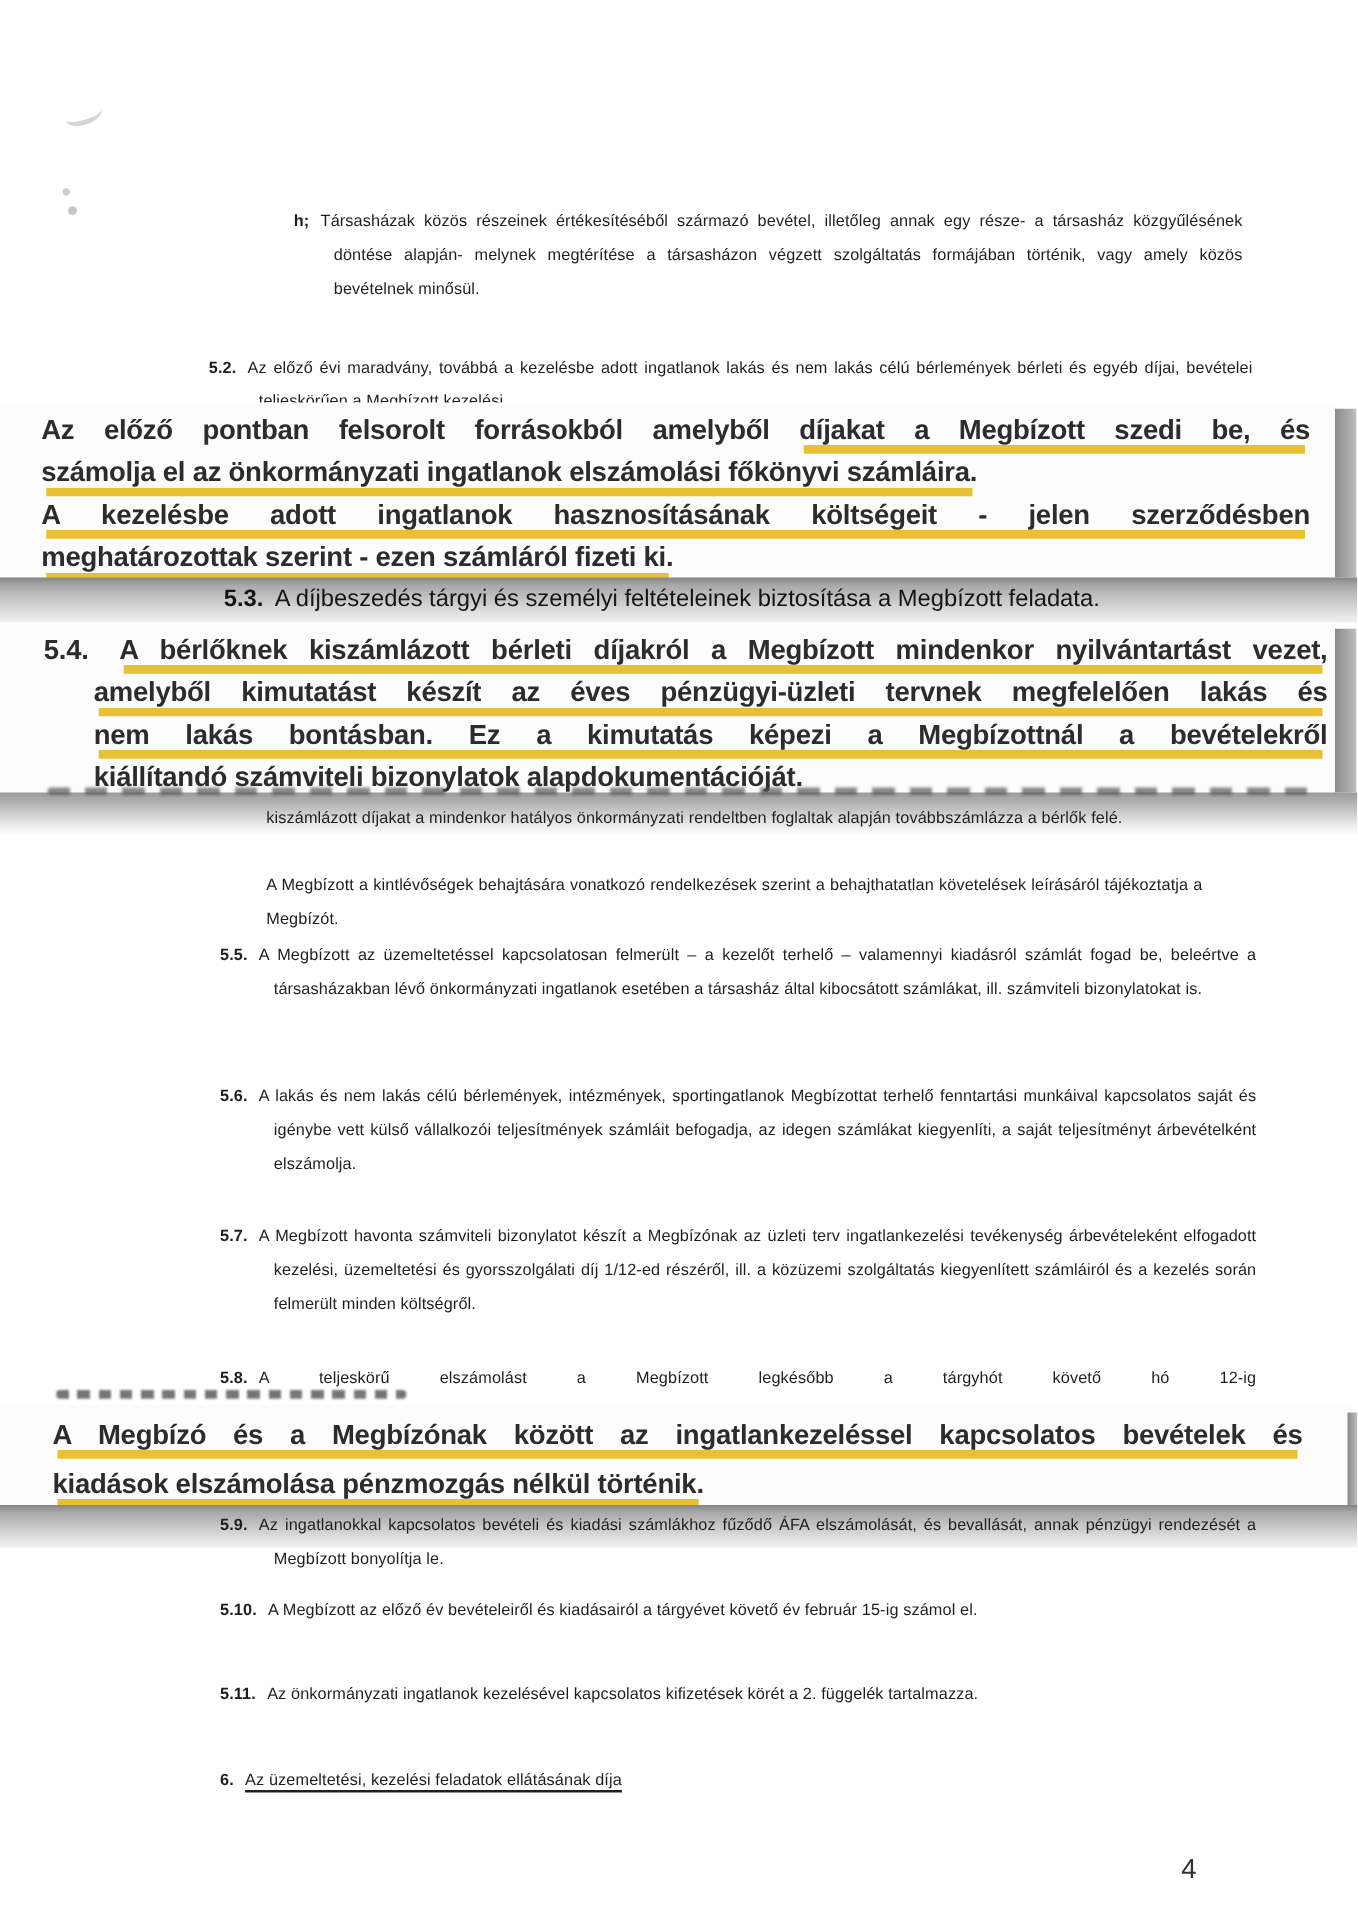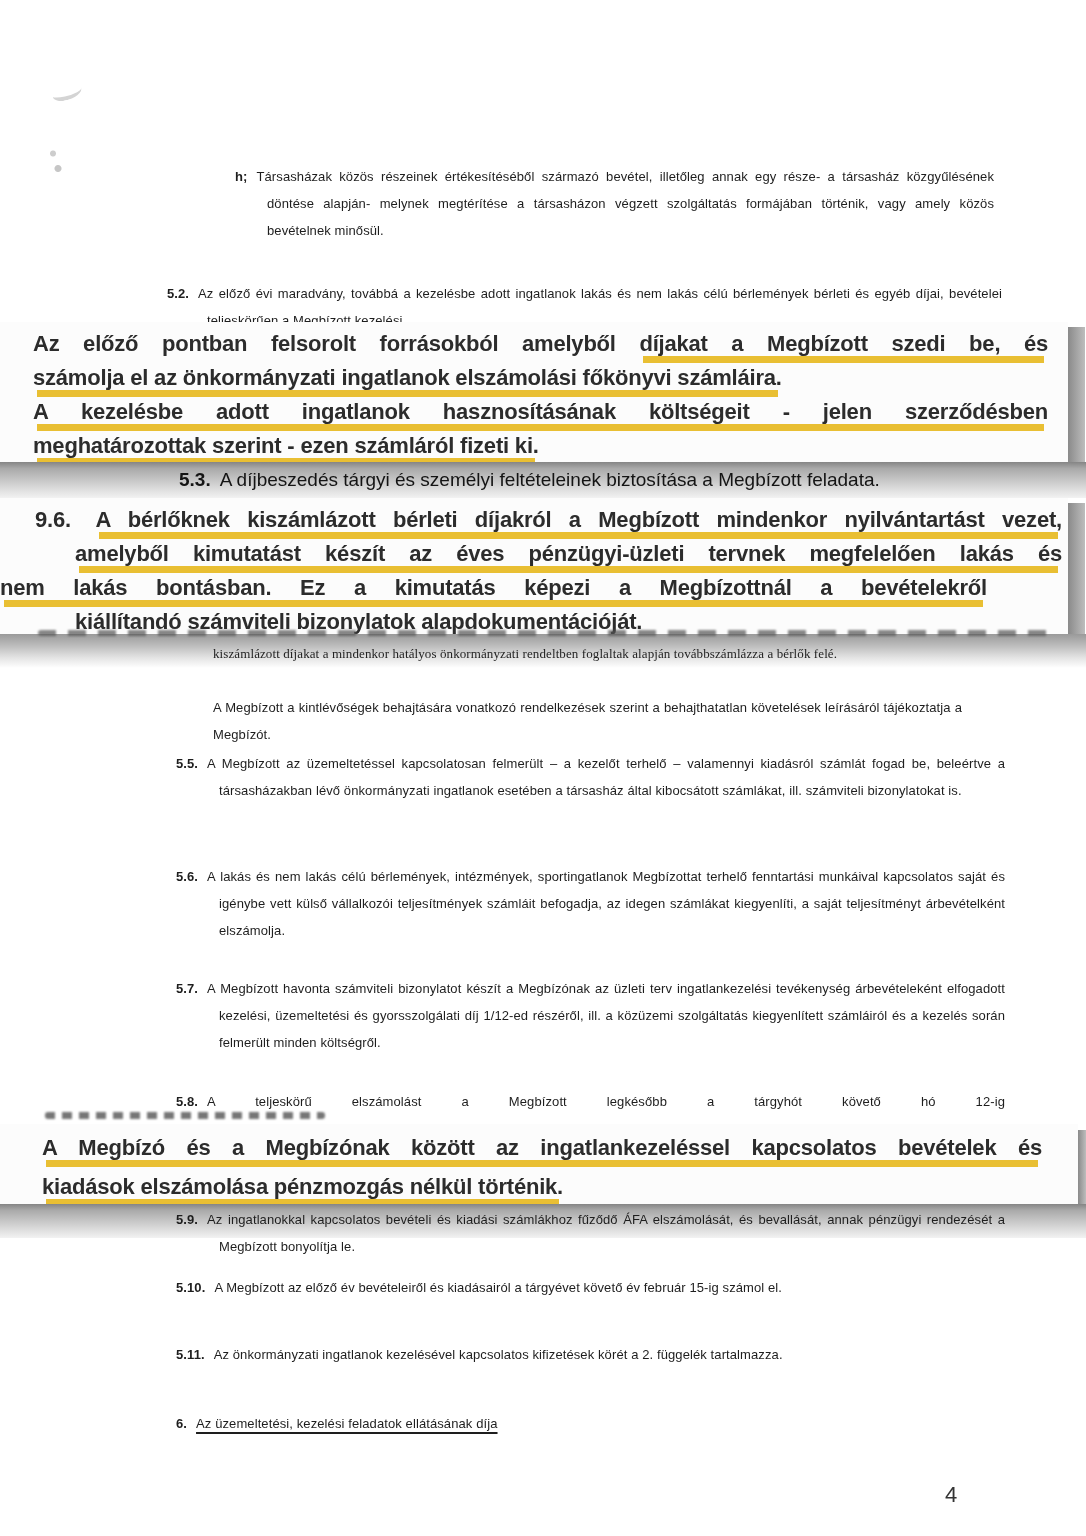--- a/index.html
+++ b/index.html
@@ -70,39 +70,39 @@
   <div class="shadow-r" style="top:327px;left:1068px;width:17px;height:135px;"></div>
 
   <div class="band band1" style="top:462px;height:36px;">
     <div class="bar-text" style="top:7px;left:179px;">
       <span class="num">5.3.</span><span>A díjbeszedés tárgyi és személyi feltételeinek biztosítása a Megbízott feladata.</span>
     </div>
   </div>
 
   <div class="card" style="top:498px;width:1068px;height:136px;padding-top:5px;">
     <div class="bigline jfull" style="margin-left:35px;width:1027px;">
-      <span style="margin-right:8px;">9.6.</span>
+      <span style="margin-right:8px;">5.4.</span>
       <span class="hl">A bérlőknek kiszámlázott bérleti díjakról a Megbízott mindenkor nyilvántartást vezet,</span>
     </div>
     <div class="bigline jfull" style="margin-left:75px;width:987px;">
       <span class="hl">amelyből kimutatást készít az éves pénzügyi-üzleti tervnek megfelelően lakás és</span>
     </div>
-    <div class="bigline jfull" style="width:987px;">
+    <div class="bigline jfull" style="margin-left:75px;width:987px;">
       <span class="hl">nem lakás bontásban. Ez a kimutatás képezi a Megbízottnál a bevételekről</span>
     </div>
     <div class="bigline rag" style="margin-left:75px;width:987px;">
       <span class="hl">kiállítandó számviteli bizonylatok alapdokumentációját.</span>
     </div>
   </div>
   <div class="shadow-r" style="top:503px;left:1068px;width:17px;height:131px;"></div>
 
   <div class="band band2" style="top:634px;height:34px;"></div>
   <div class="smear smear1" style="top:630px;left:38px;width:1012px;"></div>
 
-  <div class="para" style="top:640px;left:213px;width:749px;font-family:Liberation Serif, serif;">
+  <div class="para" style="top:640px;left:213px;width:749px;">
     <span>kiszámlázott díjakat a mindenkor hatályos önkormányzati rendeltben foglaltak alapján továbbszámlázza a bérlők felé.</span>
   </div>
   <div class="para" style="top:694px;left:213px;width:749px;">
     <span>A Megbízott a kintlévőségek behajtására vonatkozó rendelkezések szerint a behajthatatlan követelések leírásáról tájékoztatja a Megbízót.</span>
   </div>
 
   <div class="para hang" style="top:750px;left:176px;width:786px;padding-left:43px;text-indent:-43px;">
     <span class="num">5.5.</span><span>A Megbízott az üzemeltetéssel kapcsolatosan felmerült – a kezelőt terhelő – valamennyi kiadásról számlát fogad be, beleértve a társasházakban lévő önkormányzati ingatlanok esetében a társasház által kibocsátott számlákat, ill. számviteli bizonylatokat is.</span>
   </div>
 

